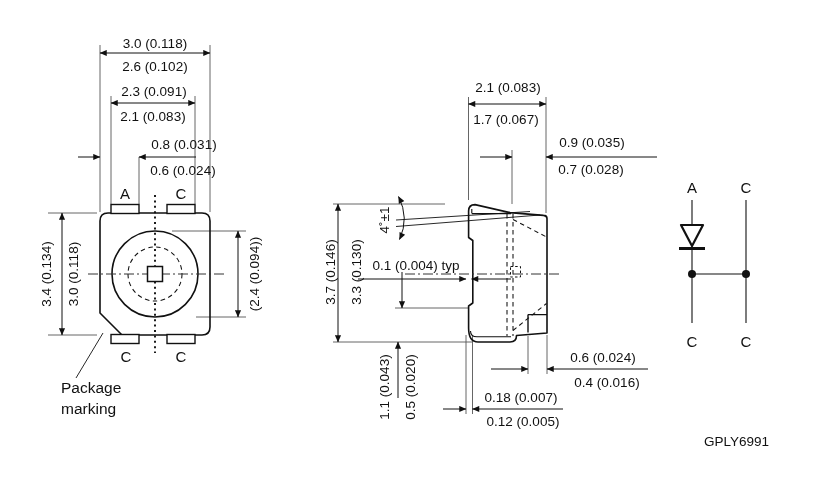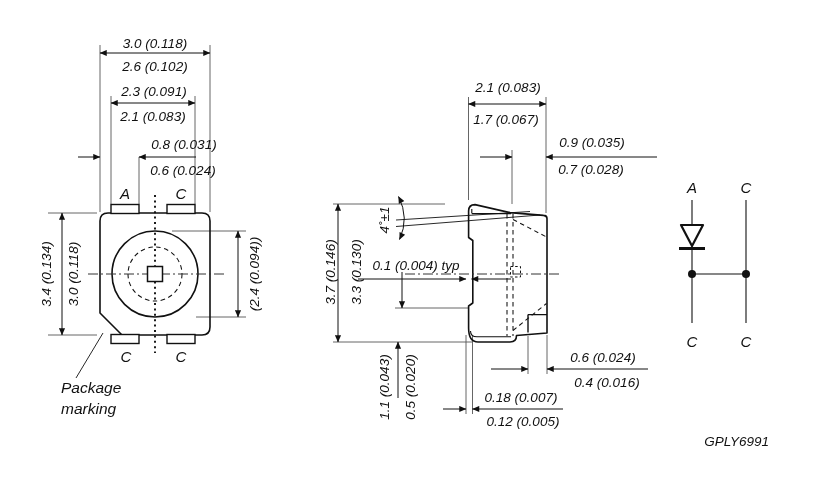--- a/index.html
+++ b/index.html
@@ -1,17 +1,17 @@
 <!DOCTYPE html>
 <html><head>
 <meta charset="utf-8">
 <style>
   html,body{margin:0;padding:0;background:#ffffff;}
   .stage{position:relative;width:819px;height:479px;background:#fff;overflow:hidden;
-         font-family:"Liberation Sans", sans-serif;font-style:italic;}
+         font-family:"Liberation Sans", sans-serif;}
   svg{display:block;}
   text{font-family:"Liberation Sans", sans-serif;fill:#111;}
   .dim{font-size:13.5px;}
   .lbl{font-size:15px;}
   .note{font-size:15.5px;}
   .outline{stroke:#111;stroke-width:1.6;fill:none;stroke-linejoin:round;}
   .inner{stroke:#111;stroke-width:1.1;fill:none;}
   .dimline{stroke:#111;stroke-width:1;fill:none;}
   .wit{stroke:#555;stroke-width:0.9;fill:none;}
   .dash{stroke:#111;stroke-width:1.05;fill:none;stroke-dasharray:4.5 3.5;}

